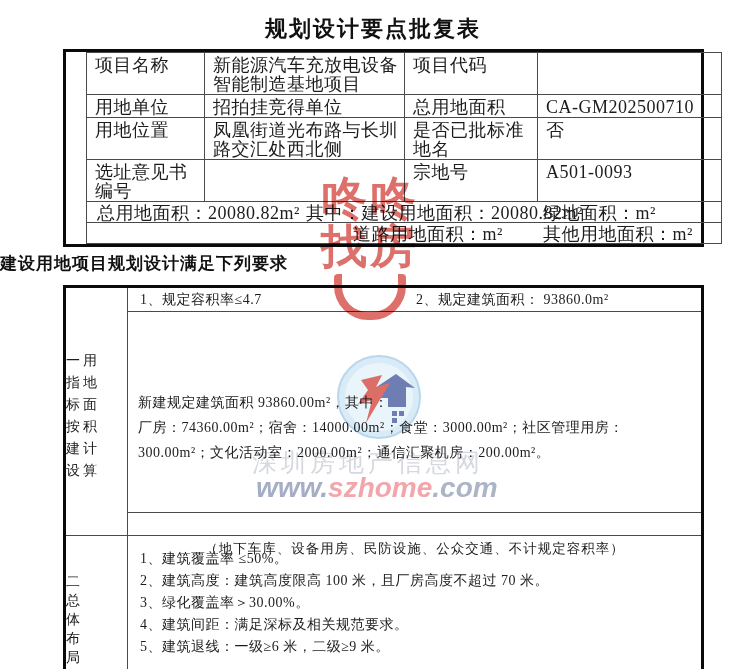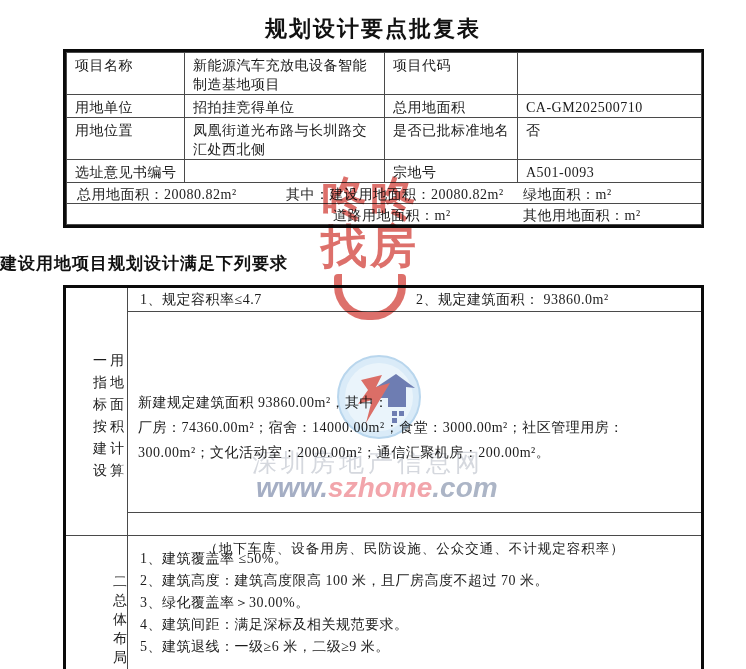--- a/index.html
+++ b/index.html
@@ -5,34 +5,34 @@
   html,body{margin:0;padding:0;background:#fff;}
   .page{position:relative;width:746px;height:669px;background:#ffffff;overflow:hidden;
         font-family:"Liberation Serif","DejaVu Serif",serif;color:#1c1c1c;}
   .title1{position:absolute;top:14px;left:0;width:746px;text-align:center;margin:0;
           font-size:22px;font-weight:700;letter-spacing:2px;color:#111;}
   .title2{position:absolute;top:252px;left:0;width:638px;text-align:left;margin:0;
           font-size:17px;font-weight:700;letter-spacing:1px;color:#111;}
 
   
   .t1wrap{position:absolute;left:63px;top:49px;width:635px;border:3px solid #0a0a0a;}
-  table.info{border-collapse:collapse;table-layout:fixed;width:635px;font-size:14px;}
+  table.info{border-collapse:collapse;table-layout:fixed;width:635px;font-size:18px;margin-left:20px;}
   table.info td{border:1px solid #4a4a4a;vertical-align:top;padding:3px 4px 0 8px;
                 line-height:19px;letter-spacing:.5px;overflow:hidden;}
   tr.r2line{height:42px;} tr.r1line{height:21px;padding-left:22px;}
   td.arearow{position:relative;padding:0;}
   .areaspan{position:absolute;top:2px;white-space:nowrap;letter-spacing:.5px;}
 
   
   .t2wrap{position:absolute;left:63px;top:285px;width:635px;height:384px;
           border:3px solid #0a0a0a;border-bottom:none;font-size:14px;}
   .sec{display:flex;}
   .sec1{height:247px;border-bottom:1px solid #4a4a4a;}
   .sec2{height:133px;}
-  .labcol{width:62px;border-right:1px solid #4a4a4a;text-align:right;
+  .labcol{width:62px;border-right:1px solid #4a4a4a;text-align:left;
           letter-spacing:3px;line-height:22px;box-sizing:border-box;}
   .labcol.s1{padding-top:62px;}
   .labcol.s2{padding-top:36px;line-height:19px;letter-spacing:0;}
   .ccol{flex:1;min-width:0;}
   .q-row1{position:relative;height:23px;border-bottom:1px solid #4a4a4a;}
   .q-row1 .lft{position:absolute;left:12px;top:3px;white-space:nowrap;letter-spacing:.5px;}
   .q-row1 .rgt{position:absolute;left:288px;top:3px;white-space:nowrap;letter-spacing:.5px;}
   .q-row2{height:201px;border-bottom:1px solid #4a4a4a;box-sizing:border-box;
           padding:78px 14px 0 10px;line-height:25px;letter-spacing:.5px;}
   .q-row3{height:22px;text-align:center;padding-top:3px;font-size:13.5px;letter-spacing:1px;margin-top:24px;}

